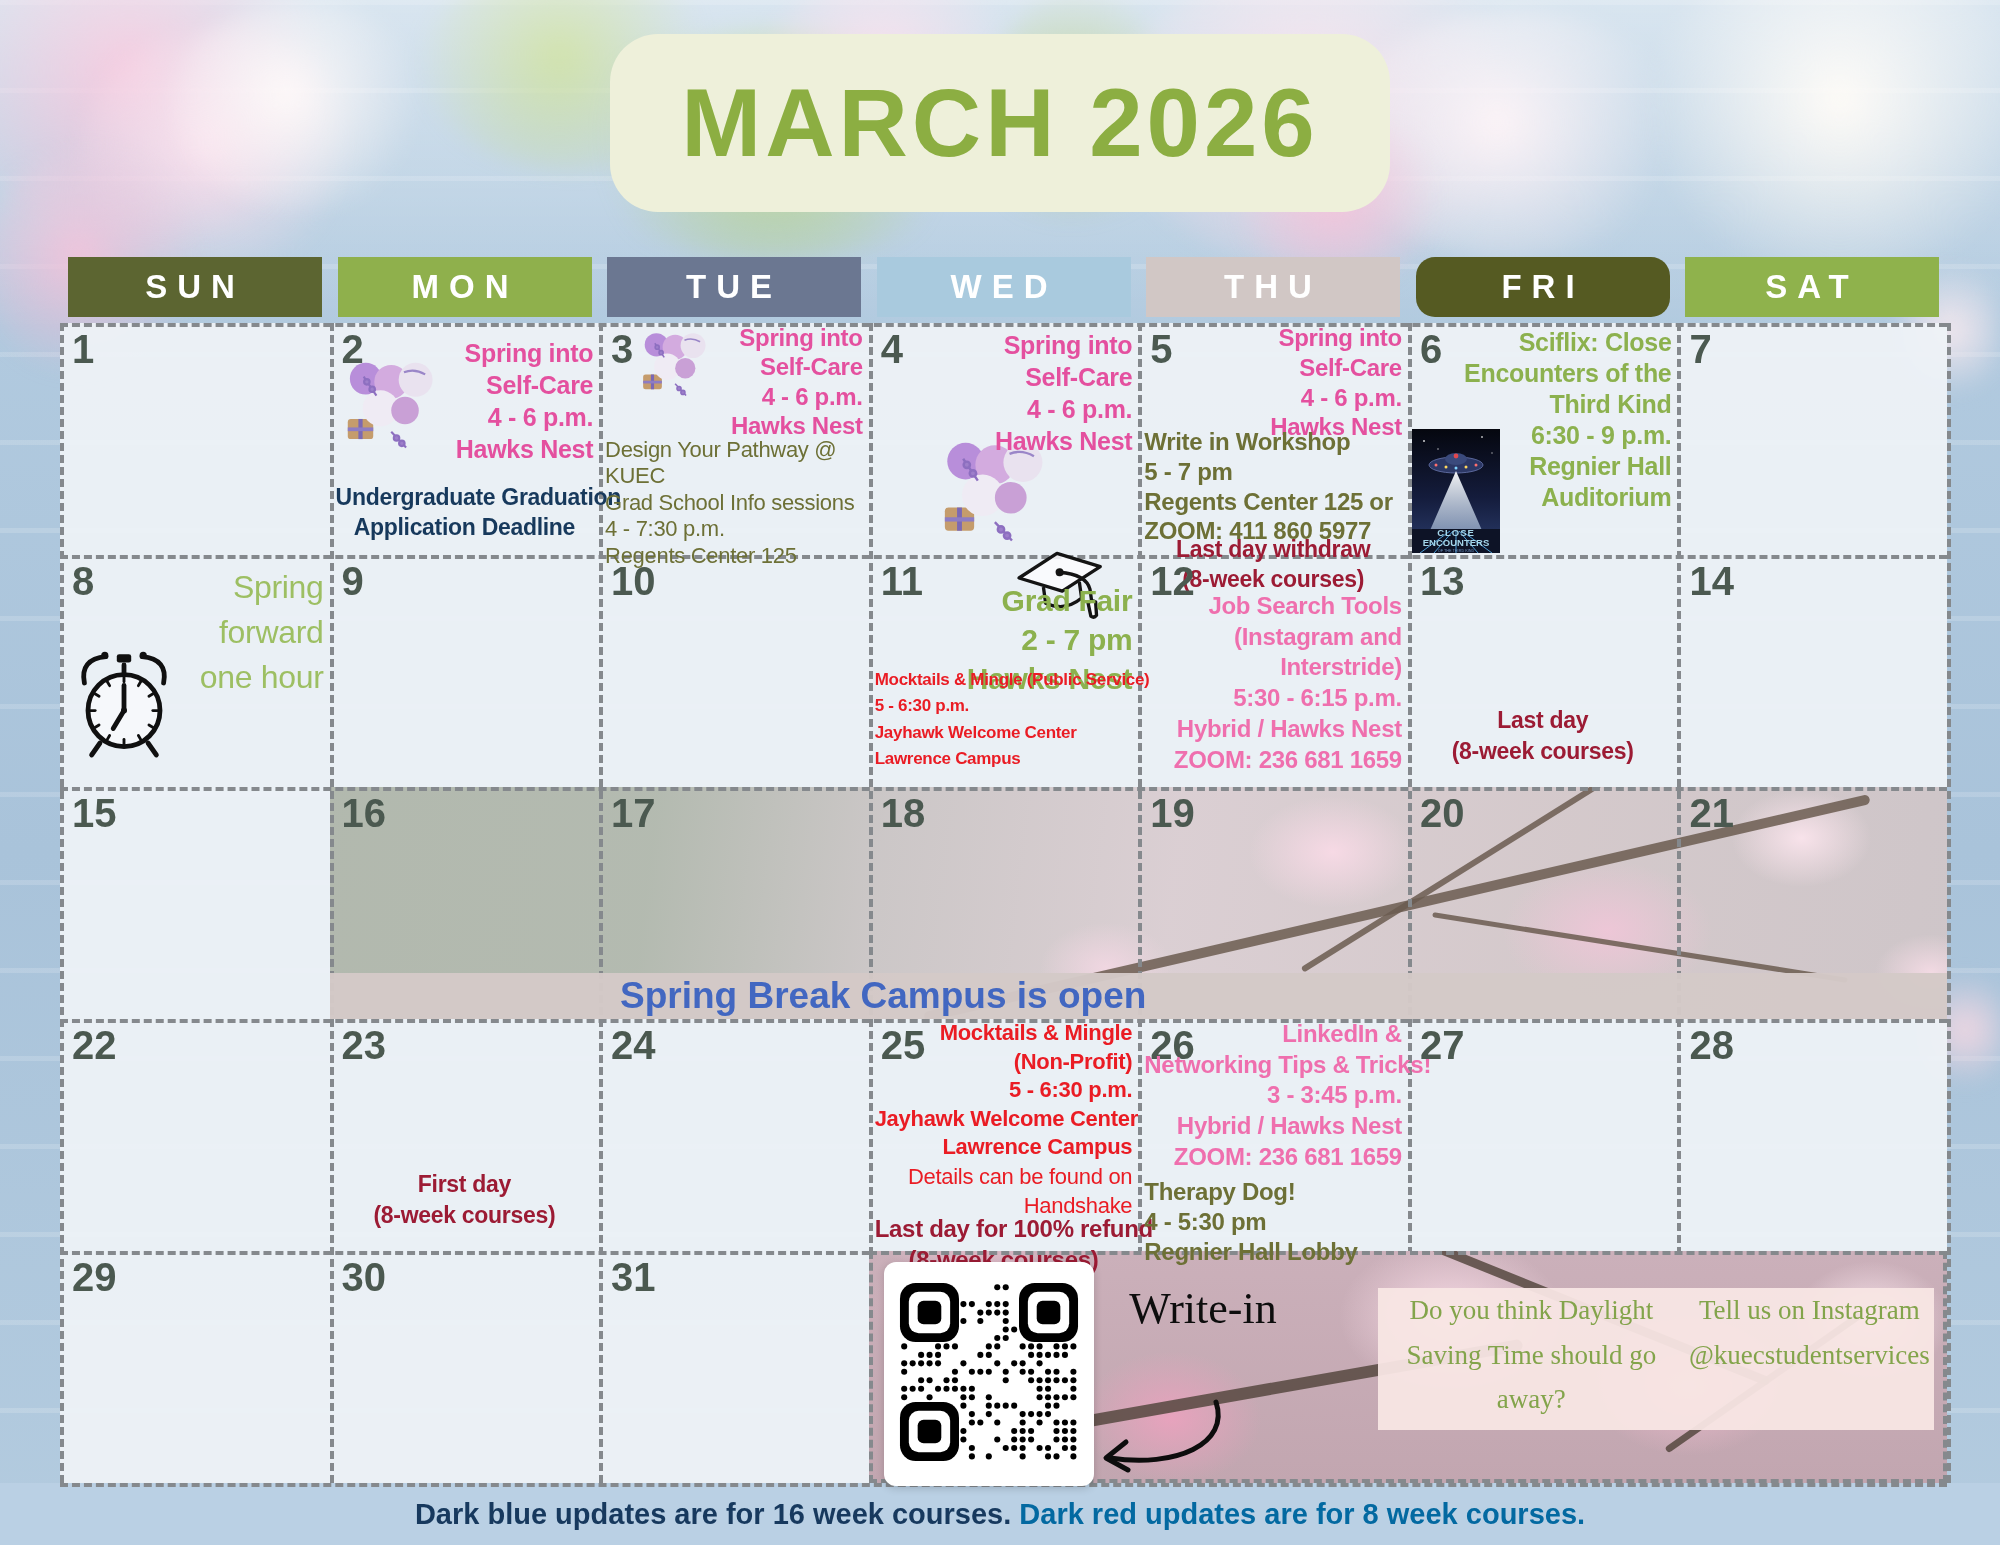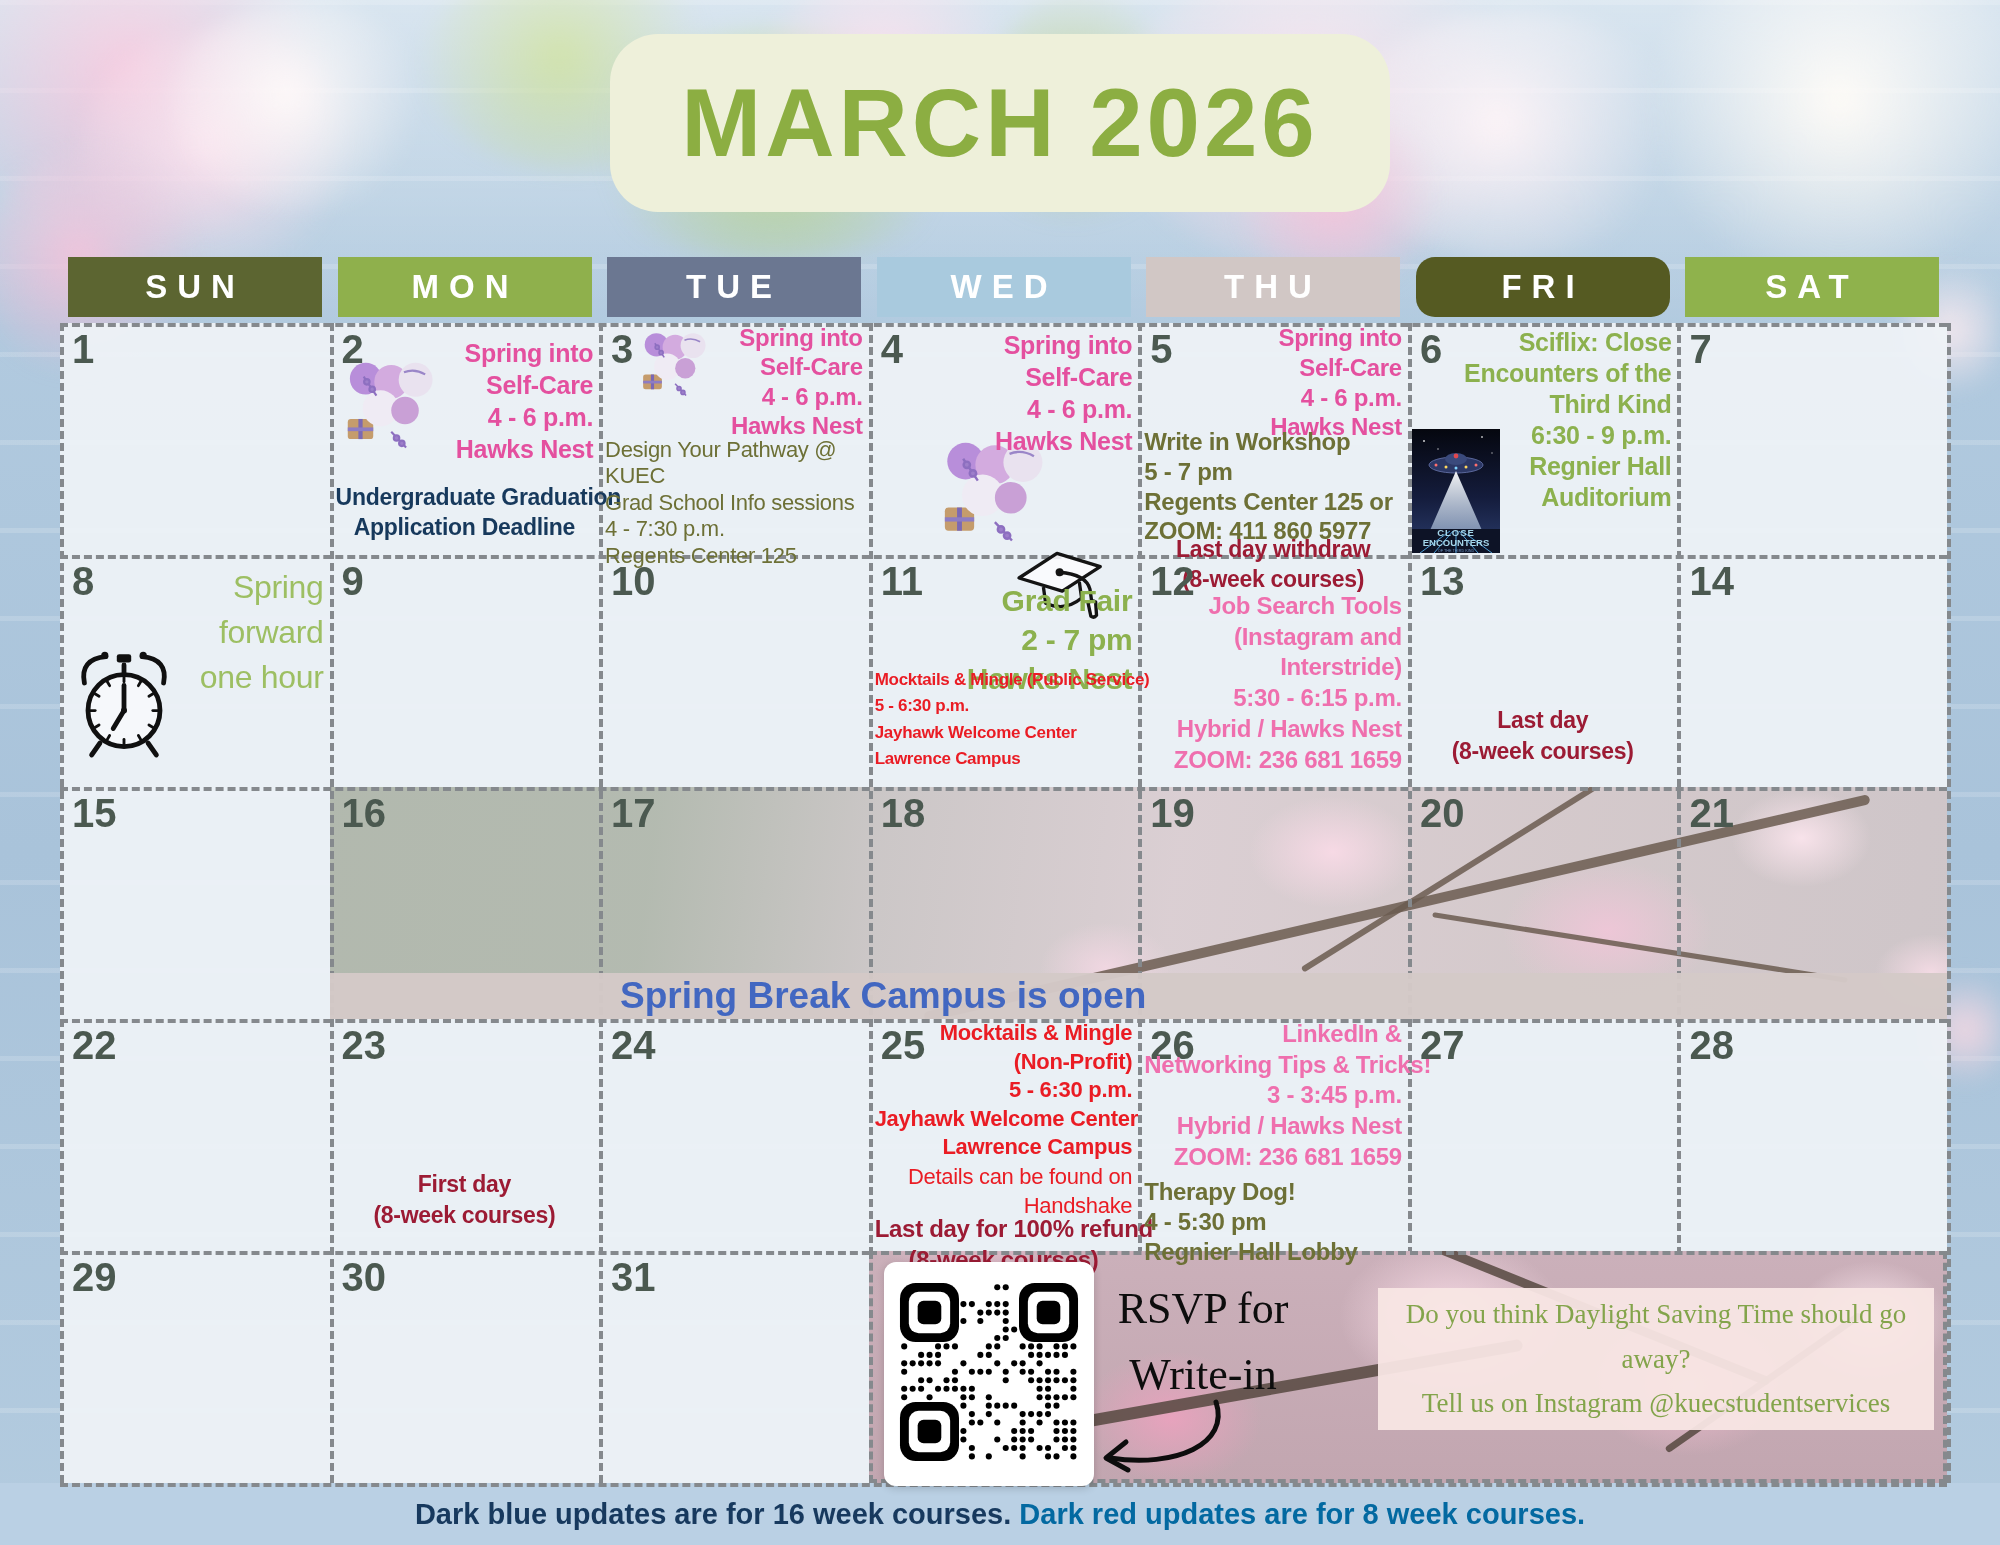--- a/index.html
+++ b/index.html
@@ -45,21 +45,21 @@
   .cellfg{position:absolute;z-index:9;}
   .daynum{position:absolute;left:12px;top:4px;font-size:40px;font-weight:bold;color:#4b5950;}
   .ev{position:absolute;white-space:nowrap;font-weight:bold;}
   .seg{position:absolute;z-index:8;}
   .qr-card{position:absolute;left:884px;top:1262px;width:210px;height:224px;background:#fff;
     border-radius:12px;z-index:10;box-shadow:0 2px 8px rgba(0,0,0,.18);display:flex;align-items:center;justify-content:center;}
   .rsvp{position:absolute;left:1098px;top:1276px;width:210px;z-index:10;text-align:center;
     font-family:"Liberation Serif",serif;font-size:44px;color:#0d0d0d;line-height:1.5;}
   .arrow{position:absolute;left:1078px;top:1396px;z-index:10;}
   .daylight{position:absolute;left:1378px;top:1288px;width:556px;height:142px;z-index:10;
-    background:rgba(248,230,228,.95);display:flex;flex-direction:column;justify-content:center;
+    background:rgba(248,230,228,.95);display:flex;flex-direction:row;justify-content:center;
     text-align:center;font-family:"Liberation Serif",serif;font-size:27px;color:#83a44b;line-height:1.65;}
   .footer{position:absolute;left:0;top:1483px;width:2000px;height:62px;z-index:3;background:#bad0e4;
     display:flex;align-items:center;justify-content:center;font-size:29px;font-weight:bold;}
 </style>
 </head>
 <body>
 
 <div class="page">
 
   <div class="blob" style="left:-50px;top:-70px;width:400px;height:310px;background:radial-gradient(circle at 45% 45%,#efadcd,rgba(239,173,205,0) 70%);"></div>
@@ -682,21 +682,20 @@
           <rect x="123" y="2" width="60" height="60" rx="16" fill="#000"></rect>
      <rect x="132" y="11" width="42" height="42" rx="10" fill="#fff"></rect>
      <rect x="141" y="20" width="24" height="24" rx="6" fill="#000"></rect>
           <rect x="2" y="123" width="60" height="60" rx="16" fill="#000"></rect>
      <rect x="11" y="132" width="42" height="42" rx="10" fill="#fff"></rect>
      <rect x="20" y="141" width="24" height="24" rx="6" fill="#000"></rect>
         </svg></div>
   </div>
 
   <div class="rsvp">
-    <div>RSVP for</div>
     <div>Write-in</div>
   </div>
 
   <div class="arrow">
     <svg width="150" height="88" viewBox="0 0 150 88">
       <path d="M138 6 C152 48 98 72 32 62" stroke="#0d0d0d" stroke-width="5" fill="none" stroke-linecap="round"></path>
       <path d="M48 46 L28 62 L50 74" stroke="#0d0d0d" stroke-width="5" fill="none" stroke-linecap="round" stroke-linejoin="round"></path>
     </svg>
   </div>
 

